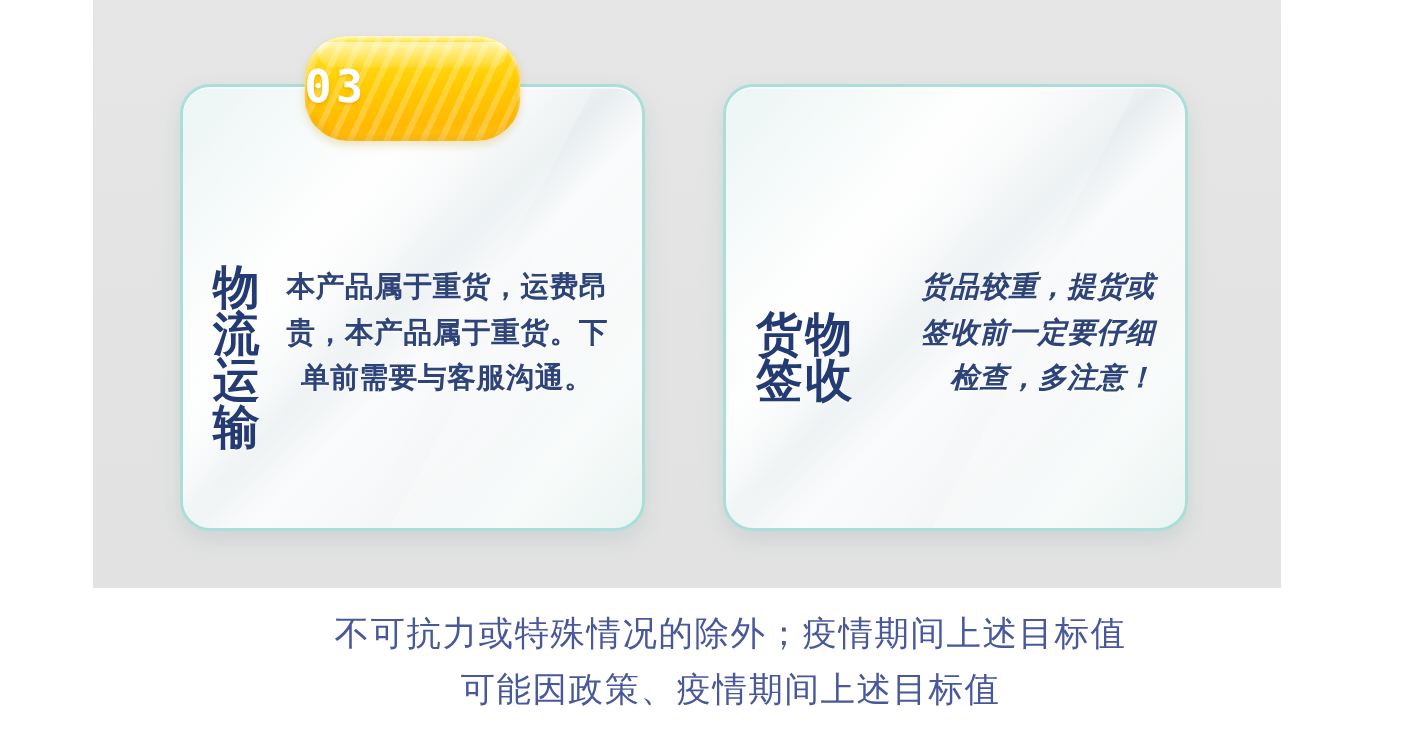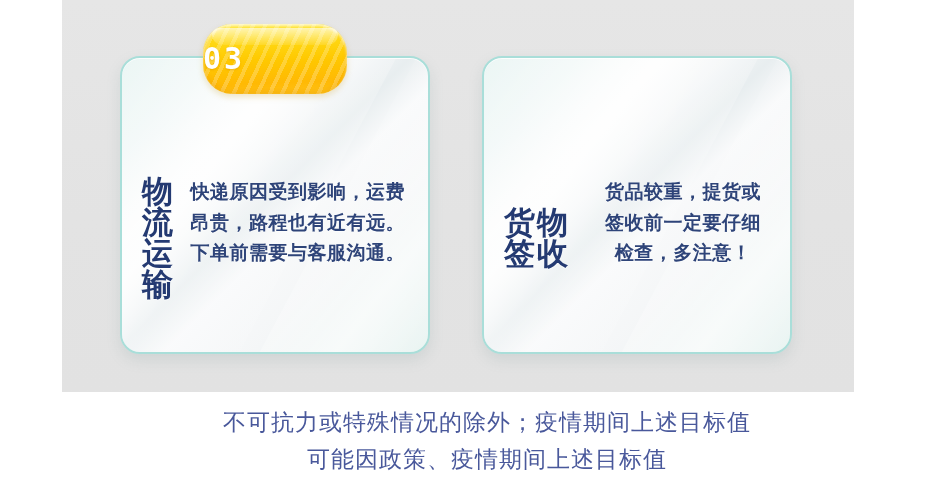--- a/index.html
+++ b/index.html
@@ -103,21 +103,21 @@
   .card-body{
     margin-top:36px;
     font-size:19px;
     font-weight:bold;
     color:#2e4479;
     line-height:1.62;
     text-align:center;
     letter-spacing:.5px;
     text-shadow:0 1px 1px rgba(255,255,255,.6);
   }
-  .card-body.left{ text-align:center; width:100%; padding-left:4px; box-sizing:border-box;}
+  .card-body.left{ text-align:right; width:100%; padding-left:4px; box-sizing:border-box;font-style:italic;}
 
   
   .badge{
     position:absolute;
     top:-32px; left:50%;
     transform:translateX(-50%);
     width:144px; height:70px;
     border-radius:29px;
     z-index:6;
     background:
@@ -183,21 +183,21 @@
 <body>
 
 <div id="gray-panel"></div>
 
 <div id="cards">
 
   <div class="card-wrap c1">
     <div class="glass"></div>
     <div class="card-content">
       <div class="card-title">物流运输</div>
-      <div class="card-body">快递原因受到影响，运费昂贵，路程也有近有远。下单前需要与客服沟通。</div>
+      <div class="card-body">本产品属于重货，运费昂贵，本产品属于重货。下单前需要与客服沟通。</div>
     </div>
     <div class="badge">
       <span class="badge-num">03</span>
     </div>
   </div>
 
   <div class="card-wrap c2">
     <div class="glass"></div>
     <div class="card-content">
       <div class="card-title">货物签收</div>

